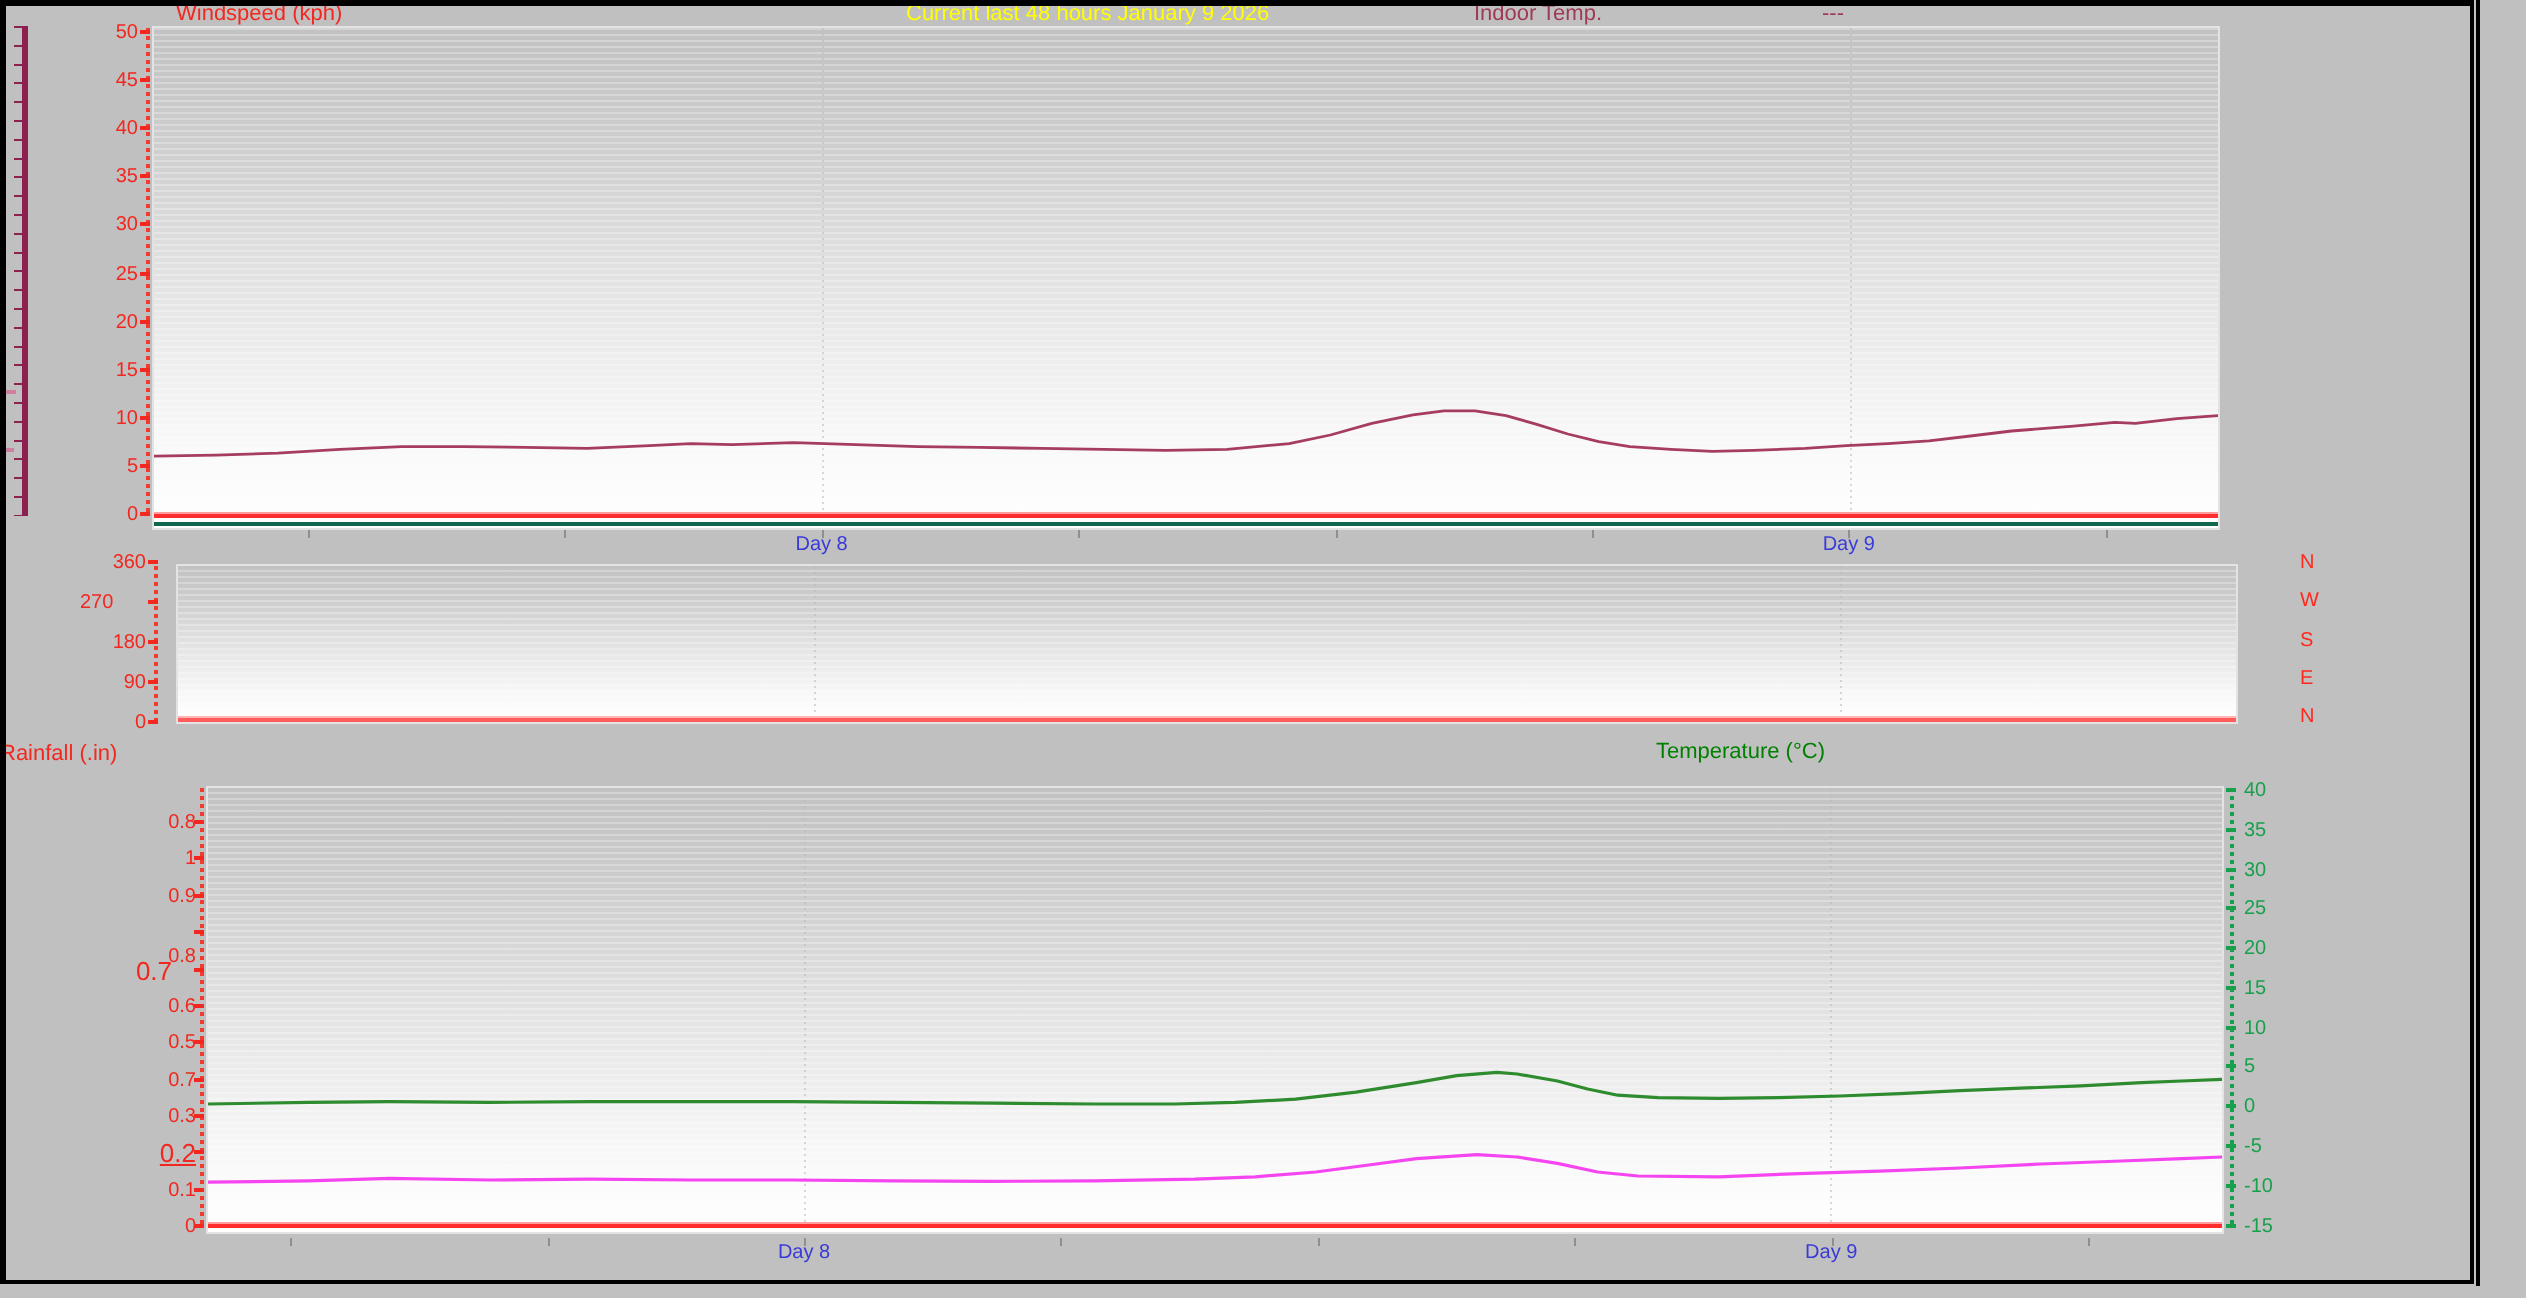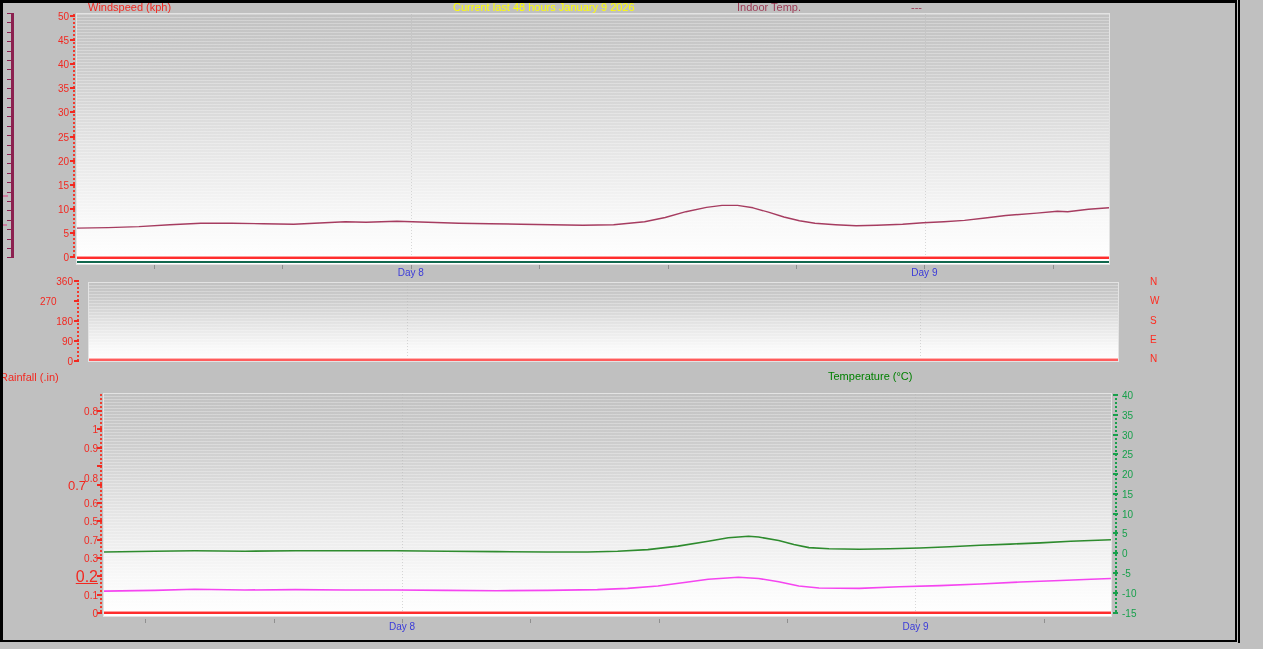--- a/index.html
+++ b/index.html
@@ -115,21 +115,21 @@
     <div style="position: absolute; left: 60px; top: 479.5px; width: 34px; text-align: center; font-size: 13px; line-height: 11px; color: rgb(242, 40, 32); white-space: pre;">0.7</div>
     <div style="position: absolute; left: 97px; top: 483.5px; width: 5px; height: 2px; background: rgb(242, 40, 32);"></div>
     <div style="position: absolute; left: 64px; top: 497.8px; width: 34px; text-align: right; font-size: 10px; line-height: 11px; color: rgb(242, 40, 32); white-space: pre;">0.6</div>
     <div style="position: absolute; left: 97px; top: 501.8px; width: 5px; height: 2px; background: rgb(242, 40, 32);"></div>
     <div style="position: absolute; left: 64px; top: 516.2px; width: 34px; text-align: right; font-size: 10px; line-height: 11px; color: rgb(242, 40, 32); white-space: pre;">0.5</div>
     <div style="position: absolute; left: 97px; top: 520.2px; width: 5px; height: 2px; background: rgb(242, 40, 32);"></div>
     <div style="position: absolute; left: 64px; top: 534.5px; width: 34px; text-align: right; font-size: 10px; line-height: 11px; color: rgb(242, 40, 32); white-space: pre;">0.7</div>
     <div style="position: absolute; left: 97px; top: 538.5px; width: 5px; height: 2px; background: rgb(242, 40, 32);"></div>
     <div style="position: absolute; left: 64px; top: 552.9px; width: 34px; text-align: right; font-size: 10px; line-height: 11px; color: rgb(242, 40, 32); white-space: pre;">0.3</div>
     <div style="position: absolute; left: 97px; top: 556.9px; width: 5px; height: 2px; background: rgb(242, 40, 32);"></div>
-    <div style="position: absolute; left: 64px; top: 571.3px; width: 34px; text-align: right; font-size: 16px; line-height: 11px; color: rgb(242, 40, 32); white-space: pre; text-decoration: underline;">0.2</div>
+    <div style="position: absolute; left: 64px; top: 571.3px; width: 34px; text-align: right; font-size: 13px; line-height: 11px; color: rgb(242, 40, 32); white-space: pre; text-decoration: underline;">0.2</div>
     <div style="position: absolute; left: 97px; top: 575.3px; width: 5px; height: 2px; background: rgb(242, 40, 32);"></div>
     <div style="position: absolute; left: 64px; top: 589.6px; width: 34px; text-align: right; font-size: 10px; line-height: 11px; color: rgb(242, 40, 32); white-space: pre;">0.1</div>
     <div style="position: absolute; left: 97px; top: 593.6px; width: 5px; height: 2px; background: rgb(242, 40, 32);"></div>
     <div style="position: absolute; left: 64px; top: 608px; width: 34px; text-align: right; font-size: 10px; line-height: 11px; color: rgb(242, 40, 32); white-space: pre;">0</div>
     <div style="position: absolute; left: 97px; top: 612px; width: 5px; height: 2px; background: rgb(242, 40, 32);"></div>
     <div style="position: absolute; left: 1122px; top: 390px; width: 30px; text-align: left; font-size: 10px; line-height: 11px; color: rgb(24, 160, 76); white-space: pre;">40</div>
     <div style="position: absolute; left: 1113px; top: 394px; width: 5px; height: 2px; background: rgb(24, 160, 76);"></div>
     <div style="position: absolute; left: 1122px; top: 409.8px; width: 30px; text-align: left; font-size: 10px; line-height: 11px; color: rgb(24, 160, 76); white-space: pre;">35</div>
     <div style="position: absolute; left: 1113px; top: 413.8px; width: 5px; height: 2px; background: rgb(24, 160, 76);"></div>
     <div style="position: absolute; left: 1122px; top: 429.5px; width: 30px; text-align: left; font-size: 10px; line-height: 11px; color: rgb(24, 160, 76); white-space: pre;">30</div>

